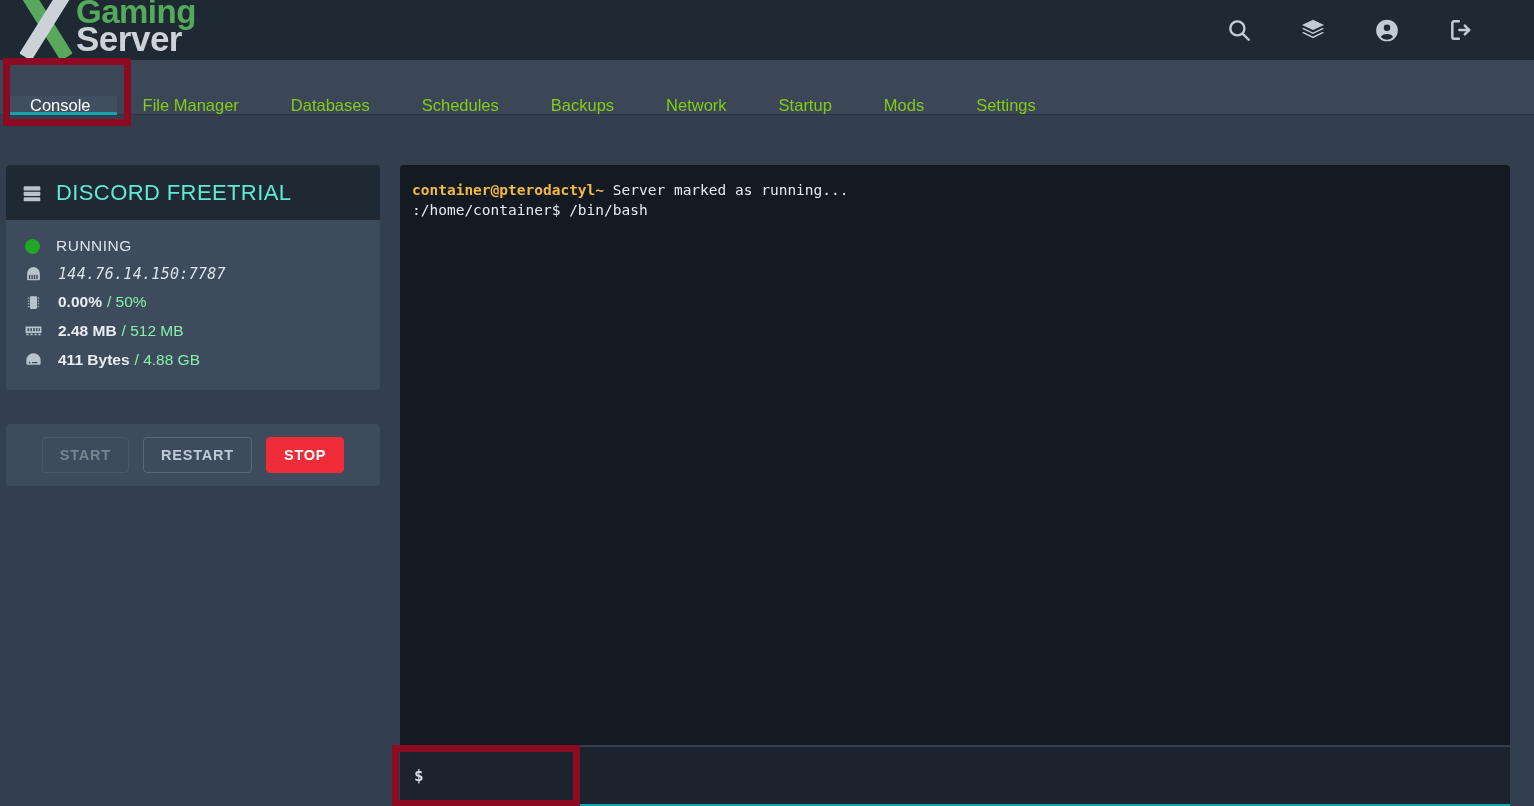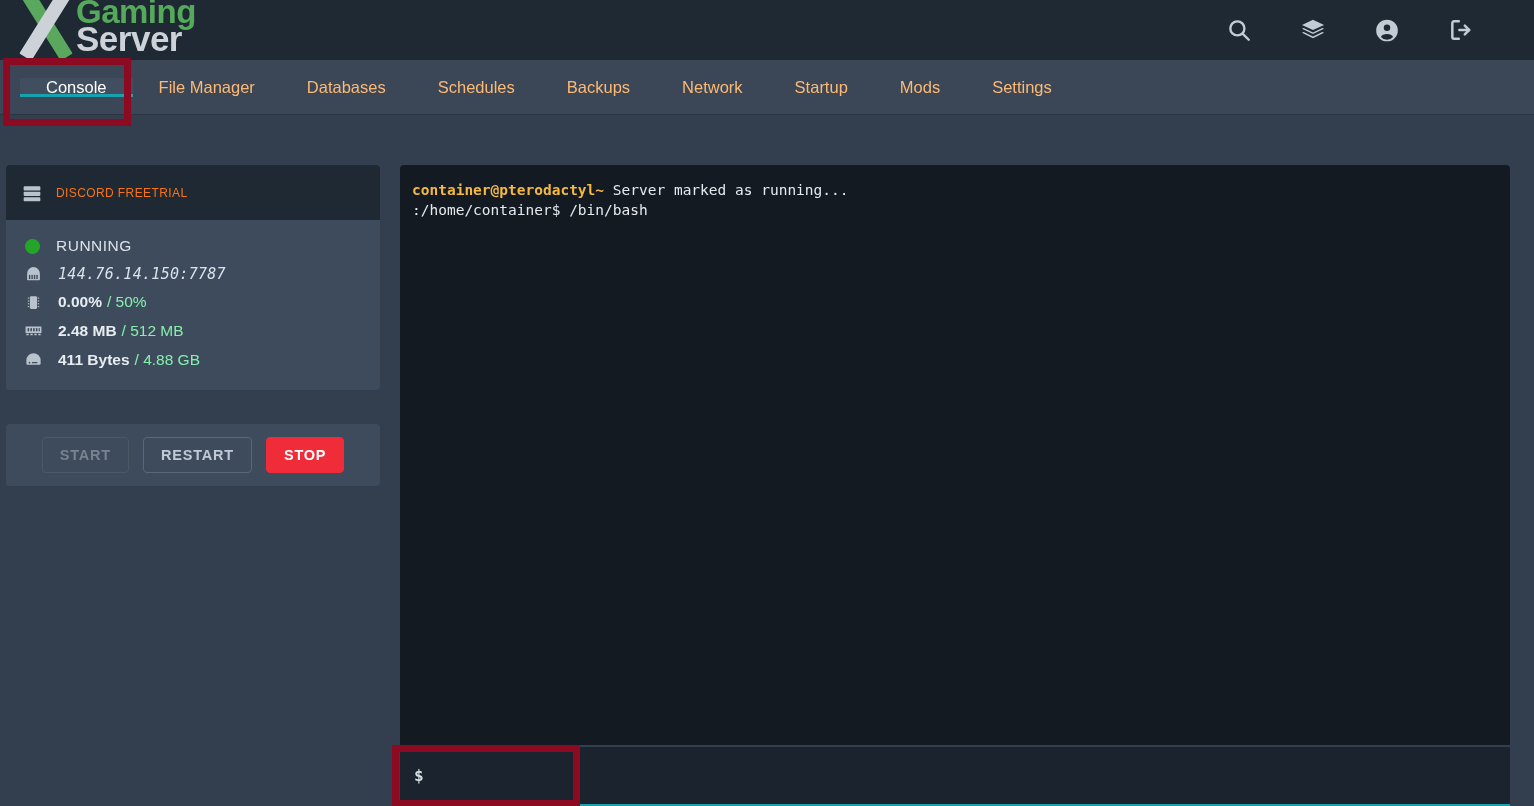--- a/index.html
+++ b/index.html
@@ -105,31 +105,31 @@
   .navbar {
     position: absolute;
     top: 60px; left: 0;
     width: 1534px;
     height: 55px;
     background: #3b4757;
     border-bottom: 1px solid #2c3643;
   }
   .navinner {
     display: flex;
-    align-items: center;
+    align-items: flex-end;
     height: 55px;
-    padding-left: 20px;
+    padding-left: 4px;
   }
   .tab {
     display: flex;
     align-items: center;
     justify-content: center;
     padding: 0 26px;
     font-size: 16.5px;
-    color: #fdba74;
+    color: #84cc16;
     cursor: pointer;
     position: relative;
     white-space: nowrap;
   }
   .tab.active {
     color: #ffffff;
     background: #414e5f;
   }
   .tab.active::after {
     content: "";
@@ -154,22 +154,22 @@
   }
   .card-head {
     background: #1f2933;
     height: 55px;
     display: flex;
     align-items: center;
     padding: 0 16px;
     gap: 14px;
   }
   .card-head .srv-title {
-    font-size: 12px;
-    color: #f97316;
+    font-size: 22px;
+    color: #5eead4;
     letter-spacing: 0.4px;
   }
   .ico {
     color: #b9c3ce;
     display: flex;
     align-items: center;
     justify-content: center;
     flex: none;
   }
   .ico svg { display: block; }

